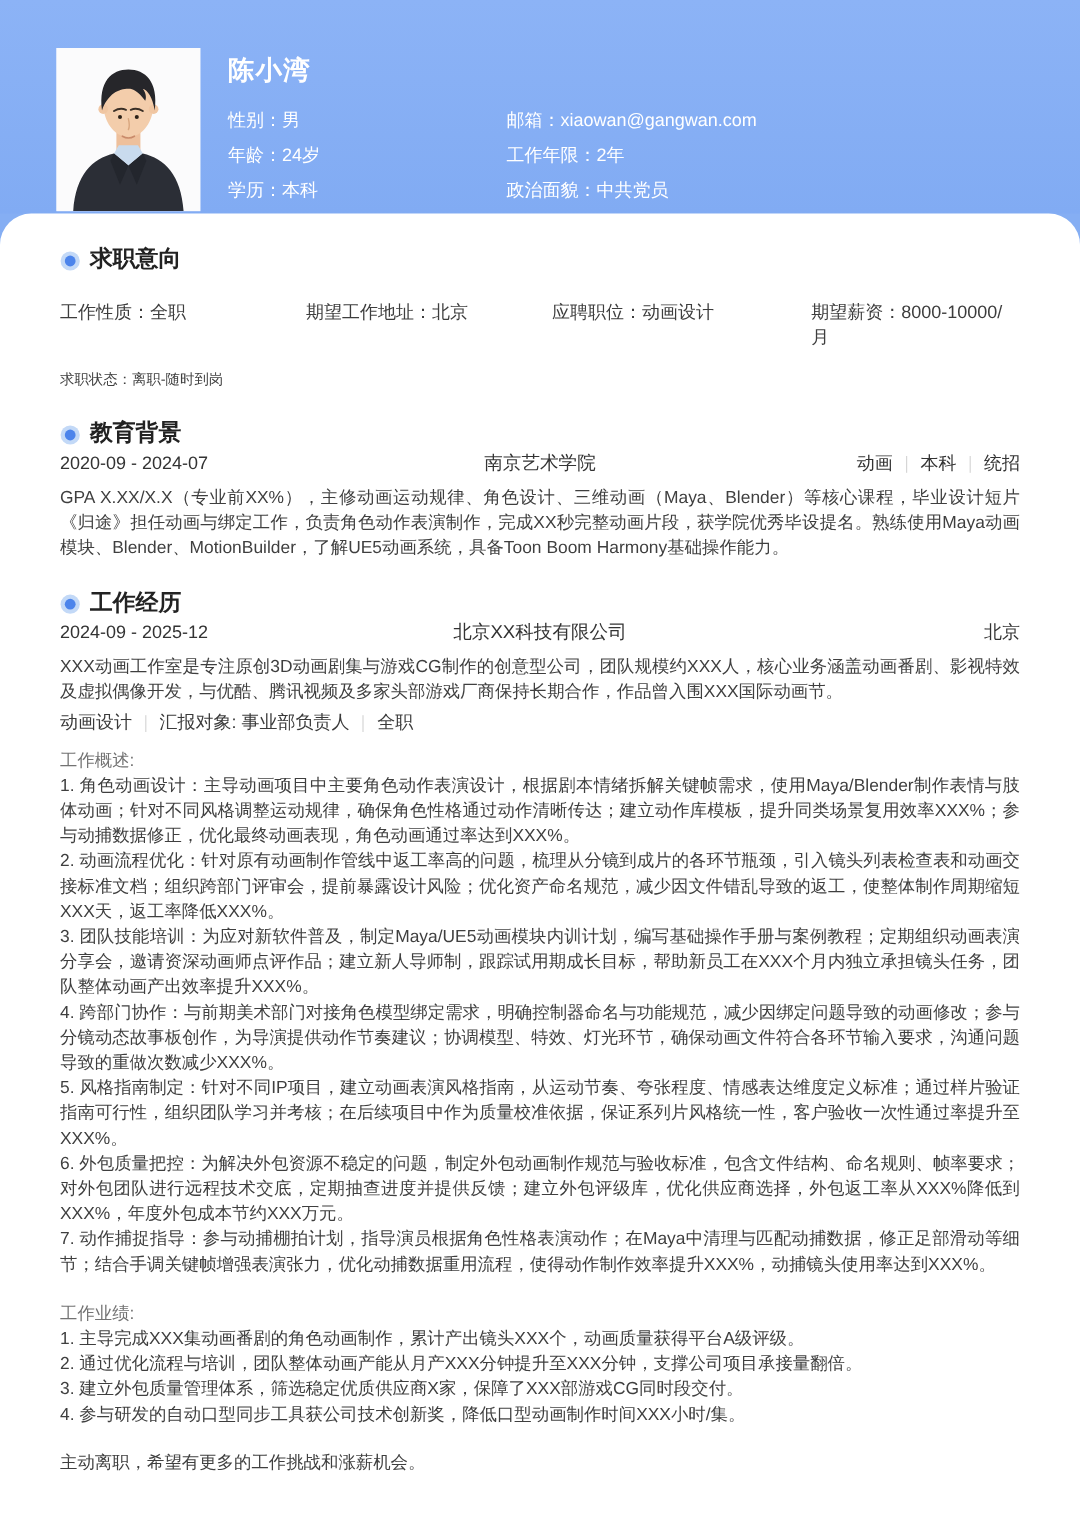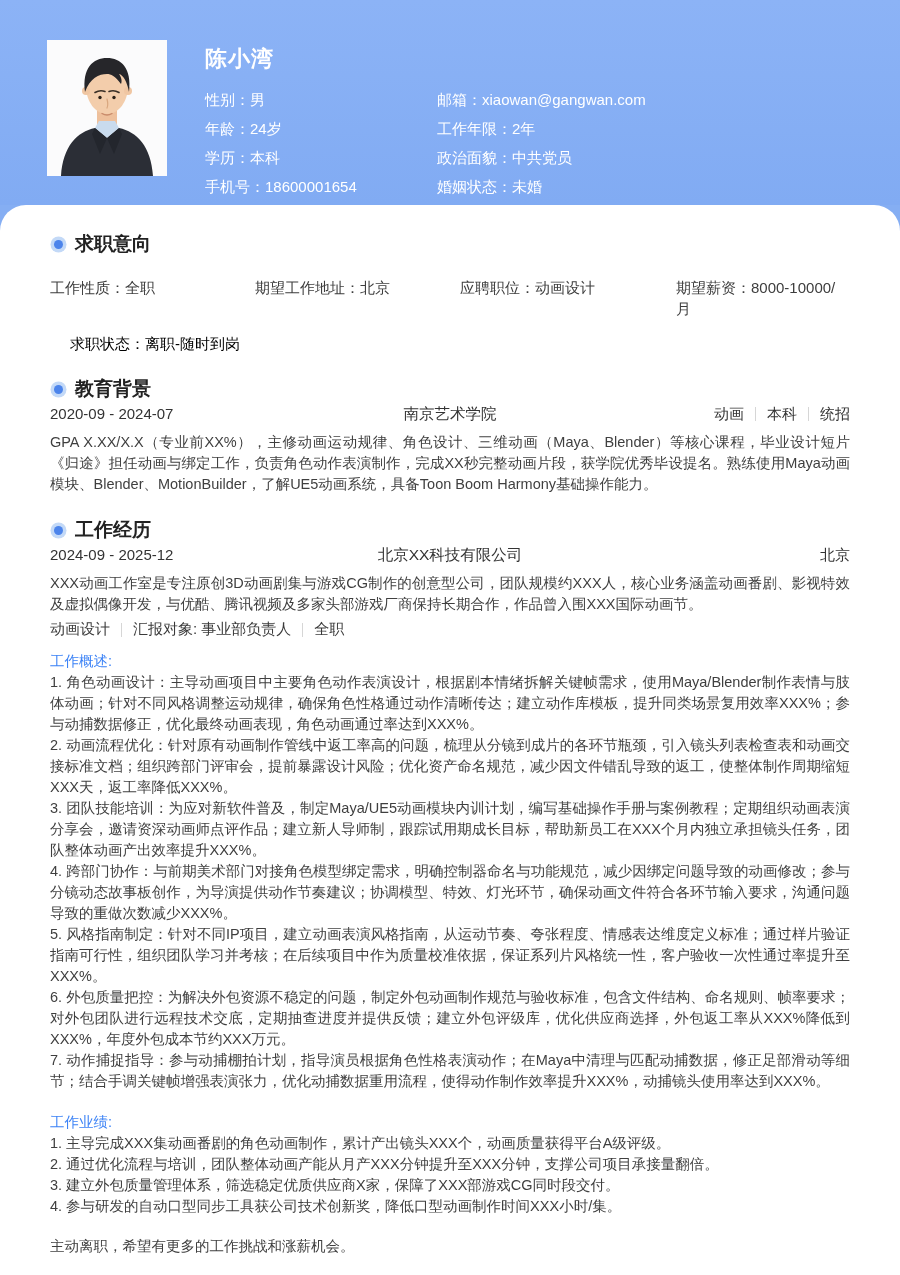--- a/index.html
+++ b/index.html
@@ -3,54 +3,54 @@
 <meta charset="utf-8">
 <style>
   * { box-sizing: border-box; }
   html,body { margin:0; padding:0; }
   body {
     width:900px; height:1275px; overflow:hidden;
     background:#85AEF3;
     font-family:"Liberation Sans","DejaVu Sans",sans-serif;
   }
   
-  .header { height:205px; display:flex; gap:38px; padding:40px 50px 0 47px;
+  .header { height:178px; display:flex; gap:23px; padding:40px 50px 0 47px;
     background:linear-gradient(180deg,#8CB3F6 0%,#81ABF3 100%); }
   .photo { width:120px; height:136px; flex:none; background:#fff; overflow:hidden; }
   .photo svg { display:block; }
   .header-right { flex:1; padding-top:2px; }
   .name { margin:2px 0 17px; font-size:22px; font-weight:bold; color:#fff; letter-spacing:1px; }
   .info-grid { display:grid; grid-template-columns:232px auto; row-gap:10px; font-size:15px; color:#fff; }
   .info-item { white-space:nowrap; }
   .info-label { }
   .info-value { }
   
   .card { background:#fff; border-radius:26px 26px 0 0; height:1254px; padding:28px 50px 0; overflow:hidden; }
   .section-title { display:flex; align-items:center; gap:12px; font-size:19px; font-weight:bold; color:#222; line-height:22px; }
   .dot { width:9px; height:9px; border-radius:50%; background:var(--accent,#4C84EB);
     box-shadow:0 0 0 3.5px var(--accent-ring,#C3D9F7); margin-left:4px; flex:none; }
   .sec { margin-top:24px; }
   .sec:first-child { margin-top:0; }
   
   .intent-row { margin-top:22px; display:grid; grid-template-columns:205px 205px 216px auto;
     font-size:15px; color:#3d3d3d; line-height:21px; }
-  .intent-row2 { margin-top:14px; font-size:15px; color:#000000; line-height:21px;margin-left:20px; }
+  .intent-row2 { margin-top:14px; font-size:12px; color:#404040; line-height:21px; }
   .field-value { }
   
   .row3 { margin-top:3px; display:grid; grid-template-columns:1fr auto 1fr; align-items:center;
     font-size:15px; color:#333; line-height:21px; }
   .row3 .left { justify-self:start; }
   .row3 .center { justify-self:center; font-size:15.5px; }
   .row3 .right { justify-self:end; }
   .meta { display:flex; align-items:center; gap:11px; }
   .sep { width:1px; height:14px; background:#D6D6D6; flex:none; }
   
   .para { margin-top:8px; font-size:14.5px; line-height:21px; color:#3f3f3f; text-align:justify; }
   .meta-row { margin-top:5px; font-size:15px; color:#3a3a3a; }
-  .block-label { margin-top:12px; font-size:14.5px; line-height:21px; color:#3b82f6; }
+  .block-label { margin-top:12px; font-size:14.5px; line-height:21px; color:#737373; }
   .list { font-size:14.5px; line-height:21px; color:#3f3f3f; text-align:justify; }
   .gap-top { margin-top:20px; }
   .leaving { margin-top:19px; font-size:14.5px; line-height:21px; color:#3f3f3f; }
 </style>
 </head>
 <body style="background: rgb(133, 174, 243);">
 
 <div class="header">
   <div class="photo">
     <svg viewBox="0 0 120 136" width="120" height="136">

